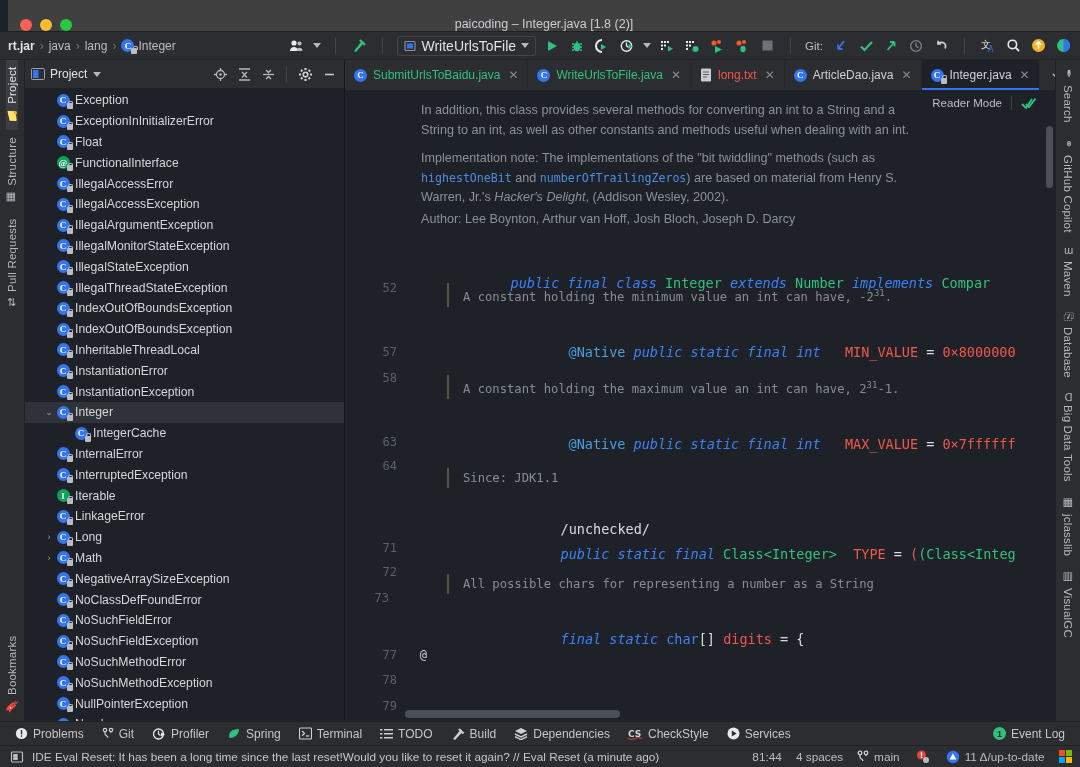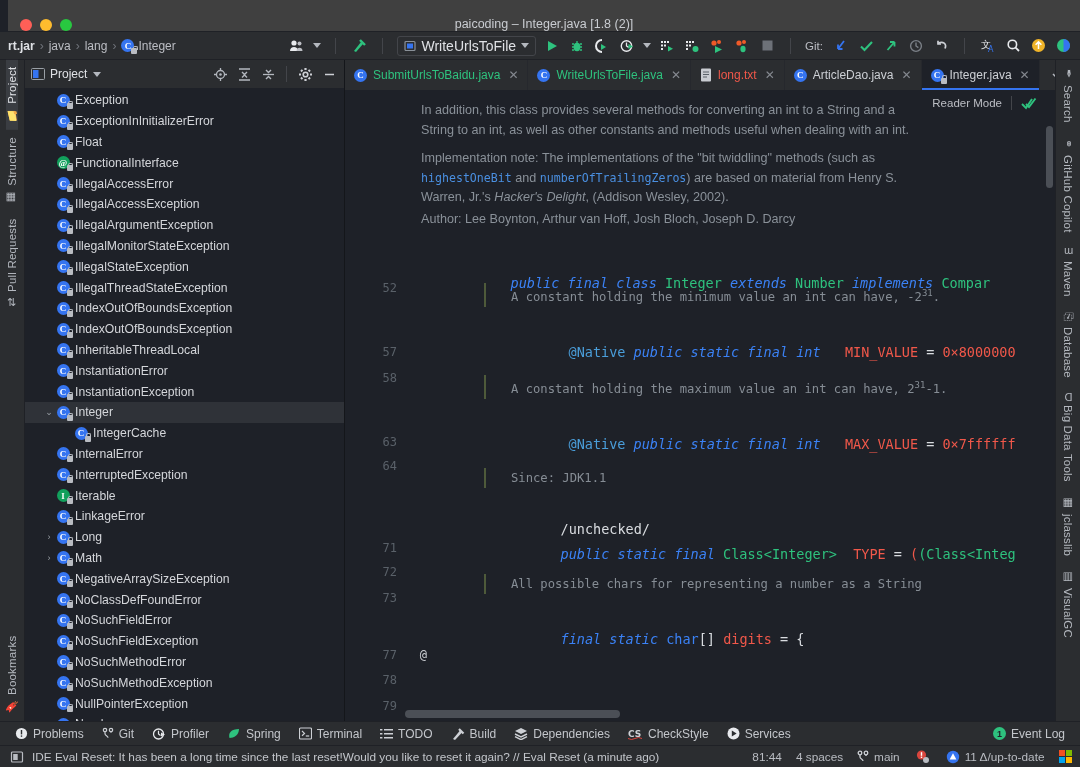--- a/index.html
+++ b/index.html
@@ -143,21 +143,21 @@
     font-family: "DejaVu Sans Mono", monospace; font-size: 13.5px;
     padding-left: 8px;
   }
   .cline { height: 25px; line-height: 25px; white-space: pre; }
   .doc {
     font-family: "Liberation Sans", sans-serif; font-size: 12.6px;
     color: #8a9199; line-height: 1.55; padding-left: 8px;
   }
   .doc .mono { font-family: "DejaVu Sans Mono", monospace; font-size: 11.6px; color: #949ba3; }
   .doc .lnk { color: #4a8fe0; font-family: "DejaVu Sans Mono", monospace; font-size: 11.6px; }
-  .doc-inline { border-left: 2px solid #4e5a3a; padding-left: 25px; margin-left: 71px; }
+  .doc-inline { border-left: 2px solid #4e5a3a; padding-left: 14px; margin-left: 34px; }
   .doc-inline .t { font-size: 12.2px; color: #868d95; line-height: 20px; }
   .kw { color: #3b82f6; font-style: italic; }
   .kw2 { color: #3b82f6; }
   .typ { color: #2ec27e; }
   .anno-t { color: #4a9eda; }
   .fld { color: #f1584a; }
   .num { color: #f1584a; }
   .plain { color: #d9dce0; }
   .punct { color: #d9dce0; }
   .readermode {
@@ -763,21 +763,21 @@
         </div>
 
         <div class="gutter" id="gutter">
             <div class="gline" style="position: absolute; top: 186px; right: 0px; width: 60px; text-align: right;">52</div>
             <div class="gline" style="position: absolute; top: 250px; right: 0px; width: 60px;">57</div>
             <div class="gline" style="position: absolute; top: 276px; right: 0px; width: 60px;">58</div>
             <div class="gline" style="position: absolute; top: 340px; right: 0px; width: 60px;">63</div>
             <div class="gline" style="position: absolute; top: 364px; right: 0px; width: 60px;">64</div>
             <div class="gline" style="position: absolute; top: 446px; right: 0px; width: 60px;">71</div>
             <div class="gline" style="position: absolute; top: 470px; right: 0px; width: 60px;">72</div>
-            <div class="gline" style="position: absolute; top: 496px; right: 0px; width: 60px;">73</div>
+            <div class="gline" style="position: absolute; top: 496px; right: 8px; width: 60px;">73</div>
             <div class="gline" style="position: absolute; top: 553px; right: 0px; width: 60px;">77</div>
             <div class="gline" style="position: absolute; top: 578px; right: 0px; width: 60px;">78</div>
             <div class="gline" style="position: absolute; top: 604px; right: 0px; width: 60px;">79</div>
             <div style="position: absolute; top: 553px; right: -22px; font-size: 12px; color: rgb(201, 204, 209); line-height: 25px; font-family: &quot;DejaVu Sans Mono&quot;, monospace;">@</div>
           </div>
 
         <div class="code">
 
           <div class="doc" style="padding-top:2px;padding-right:105px;">
             <div style="margin-top:9px;padding-right:35px;">In addition, this class provides several methods for converting an int to a String and a String to an int, as well as other constants and methods useful when dealing with an int.</div>

